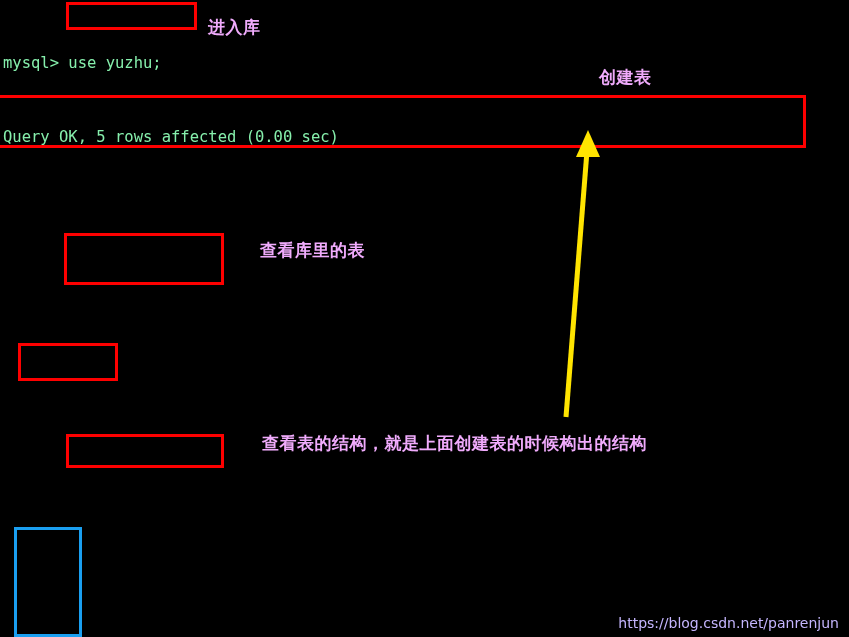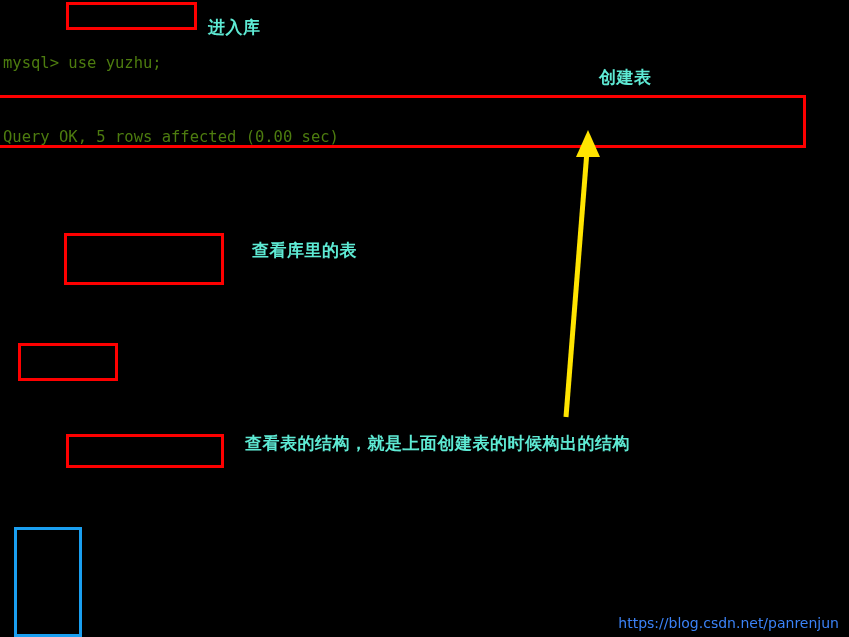--- a/index.html
+++ b/index.html
@@ -27,21 +27,21 @@
     box-sizing: border-box;
     color: #d8d8d8;
     font-size: 15.5px;
     line-height: 24.6px;
     letter-spacing: 0px;
     white-space: pre;
   }
   .tline {
     height: 24.6px;
     white-space: pre;
-    color: #4d7c0f;
+    color: #86efac;
   }
   .tline.blank { color: transparent; }
 
   
   .redbox {
     position: absolute;
     border: 3px solid #fe0000;
     box-sizing: border-box;
     background: transparent;
     pointer-events: none;
@@ -49,42 +49,42 @@
   .bluebox {
     position: absolute;
     border: 3px solid #1a9ff0;
     box-sizing: border-box;
     background: transparent;
     pointer-events: none;
   }
   
   .cn {
     position: absolute;
-    color: #5eead4;
+    color: #f0abfc;
     font-family: "DejaVu Sans", "Liberation Sans", sans-serif;
     font-size: 17px;
     font-weight: bold;
     white-space: nowrap;
     letter-spacing: 0.5px;
   }
   
   #arrow {
     position: absolute;
     left: 520px;
     top: 125px;
     width: 120px;
     height: 300px;
     pointer-events: none;
   }
   
   #watermark {
     position: absolute;
     right: 10px;
     bottom: 6px;
-    color: #3b82f6;
+    color: #c4b5fd;
     font-family: "DejaVu Sans", "Liberation Sans", sans-serif;
     font-size: 14px;
     letter-spacing: 0px;
   }
 </style>
 </head>
 <body>
 
 <div id="screen">
 
@@ -122,23 +122,23 @@
   <div class="redbox" style="left:18px;  top:343px; width:100px; height:38px;"></div>
 
   <div class="redbox" style="left:66px;  top:434px; width:158px; height:34px;"></div>
 
   <div class="bluebox" style="left:14px;  top:527px; width:68px;  height:110px;"></div>
 
   <div class="cn" style="left:208px; top:16px;">进入库</div>
 
   <div class="cn" style="left:599px; top:66px;">创建表</div>
 
-  <div class="cn" style="left:252px; top:239px;">查看库里的表</div>
+  <div class="cn" style="left:260px; top:239px;">查看库里的表</div>
 
-  <div class="cn" style="left:245px; top:432px;">查看表的结构，就是上面创建表的时候构出的结构</div>
+  <div class="cn" style="left:262px; top:432px;">查看表的结构，就是上面创建表的时候构出的结构</div>
 
   <svg id="arrow" viewBox="0 0 120 300" width="120" height="300">
     <line x1="46" y1="292" x2="67" y2="26" stroke="#ffe400" stroke-width="5"></line>
     <polygon points="68,5 56,32 80,32" fill="#ffe400"></polygon>
   </svg>
 
   <div id="watermark">https://blog.csdn.net/panrenjun</div>
 
 </div>
 

